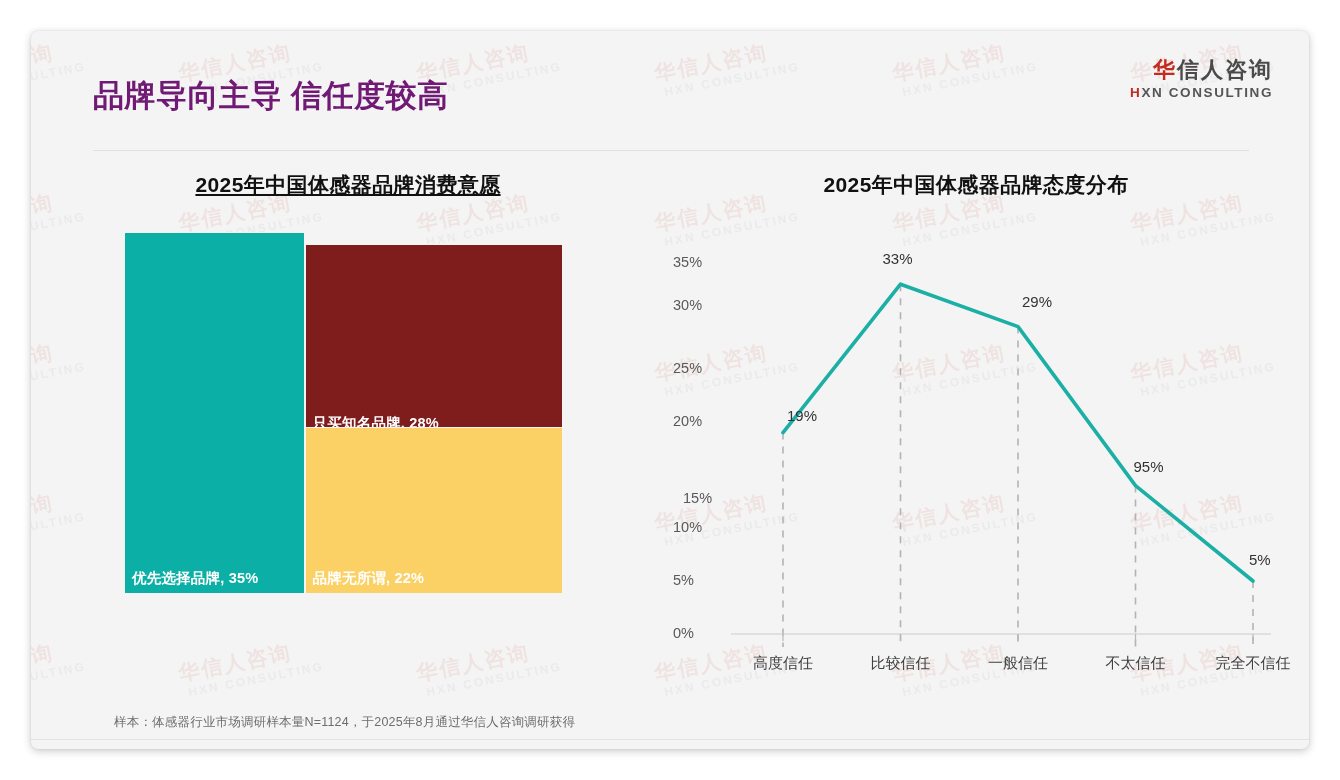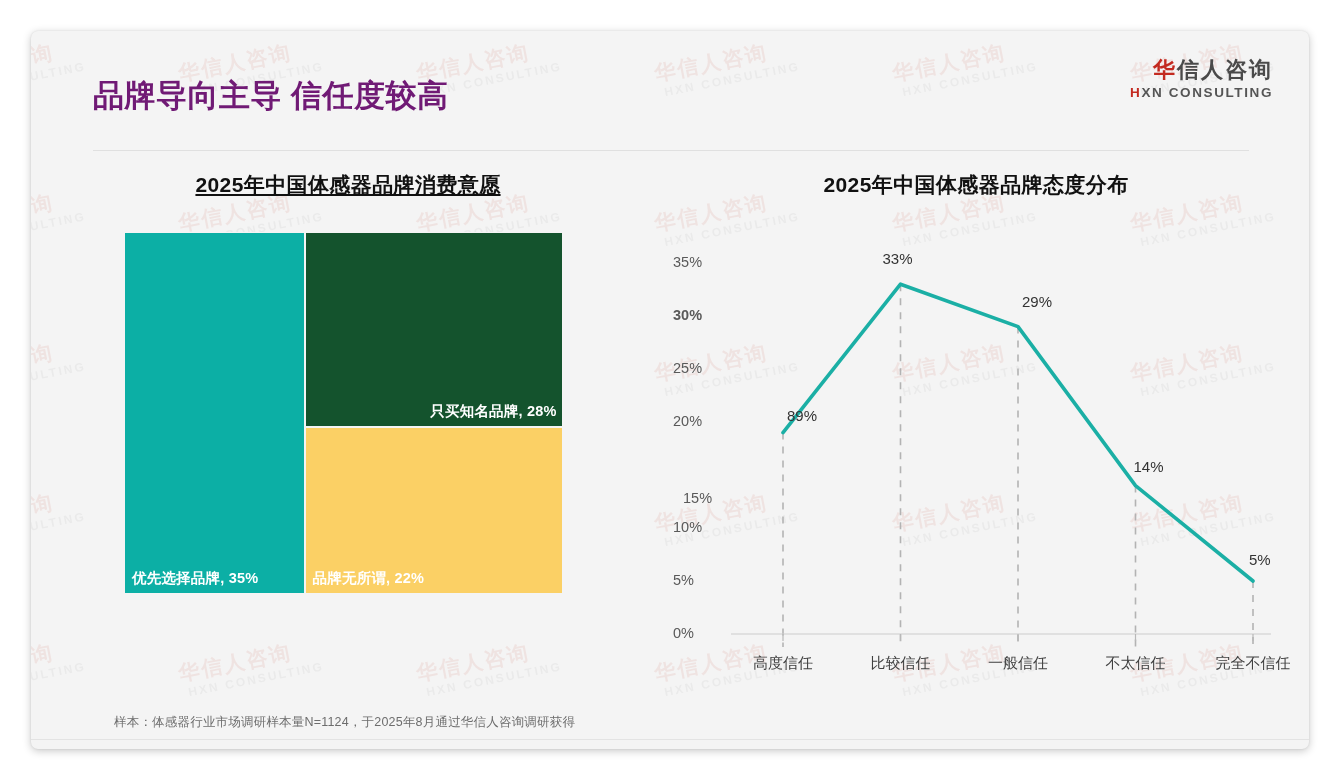--- a/index.html
+++ b/index.html
@@ -168,21 +168,21 @@
 
   <div class="panel" id="mek-panel">
     <div class="chart-title" id="mek-title">2025年中国体感器品牌消费意愿</div>
     <div id="mek">
         <div class="mek-col" style="left: 0px; width: 180.6px;">
           <div class="mek-cell" style="top: 0px; height: 362px; background: rgb(12, 175, 165);">
             <div class="mek-label">优先选择品牌, 35%</div>
           </div>
         </div>
         <div class="mek-col" style="left: 180.6px; width: 258px;">
-          <div class="mek-cell" style="top: 0px; height: 195.48px; background: #14532d; text-align: right;">
+          <div class="mek-cell" style="top: 12px; height: 195.48px; background: #7f1d1d;">
             <div class="mek-label">只买知名品牌, 28%</div>
           </div>
           <div class="mek-cell" style="top: 195.48px; height: 166.52px; background: rgb(251, 208, 101);">
             <div class="mek-label">品牌无所谓, 22%</div>
           </div>
         </div>
         <div class="mek-col" style="left: 438.6px; width: 77.4px;">
         </div>
       </div>
   </div>
@@ -203,31 +203,31 @@
           <line x1="464.5" x2="464.5" y1="405" y2="412" stroke="#b8b8b8" stroke-width="1.2"></line>
           <line x1="582" x2="582" y1="405" y2="412" stroke="#b8b8b8" stroke-width="1.2"></line>
           <polyline points="112,203.60000000000002 229.5,55.19999999999999 347,97.59999999999997 464.5,256.6 582,352" fill="none" stroke="#1BAFA5" stroke-width="3.6" stroke-linejoin="round" stroke-linecap="round"></polyline>
         </svg>
         <div class="ylab" style="left: 2px; top: 396px;">0%</div>
         <div class="ylab" style="left: 2px; top: 343px;">5%</div>
         <div class="ylab" style="left: 2px; top: 290px;">10%</div>
         <div class="ylab" style="left: 12px; top: 237px; margin-top: 24px;">15%</div>
         <div class="ylab" style="left: 2px; top: 184px;">20%</div>
         <div class="ylab" style="left: 2px; top: 131px;">25%</div>
-        <div class="ylab" style="left: 2px; top: 78px; font-weight: bold;">30%</div>
+        <div class="ylab" style="left: 2px; top: 68px;">30%</div>
         <div class="ylab" style="left: 2px; top: 25px;">35%</div>
         <div class="xlab" style="left: 47px; top: 425px;">高度信任</div>
         <div class="xlab" style="left: 164.5px; top: 425px;">比较信任</div>
         <div class="xlab" style="left: 282px; top: 425px;">一般信任</div>
         <div class="xlab" style="left: 399.5px; top: 425px;">不太信任</div>
         <div class="xlab" style="left: 517px; top: 425px;">完全不信任</div>
-        <div class="dlab" style="left: 116px; top: 177.6px;">89%</div>
+        <div class="dlab" style="left: 116px; top: 177.6px;">19%</div>
         <div class="dlab" style="left: 211.5px; top: 21.2px;">33%</div>
         <div class="dlab" style="left: 351px; top: 63.6px;">29%</div>
-        <div class="dlab" style="left: 462.5px; top: 228.6px;">14%</div>
+        <div class="dlab" style="left: 462.5px; top: 228.6px;">95%</div>
         <div class="dlab" style="left: 578px; top: 322px;">5%</div>
       </div>
   </div>
 
   <div id="footnote">样本：体感器行业市场调研样本量N=1124，于2025年8月通过华信人咨询调研获得</div>
   <div id="footer-rule"></div>
   <div id="footer-left">©2025.10 HXR华信人咨询</div>
   <div id="footer-right">www.hxrcon.com</div>
 
 </div>

